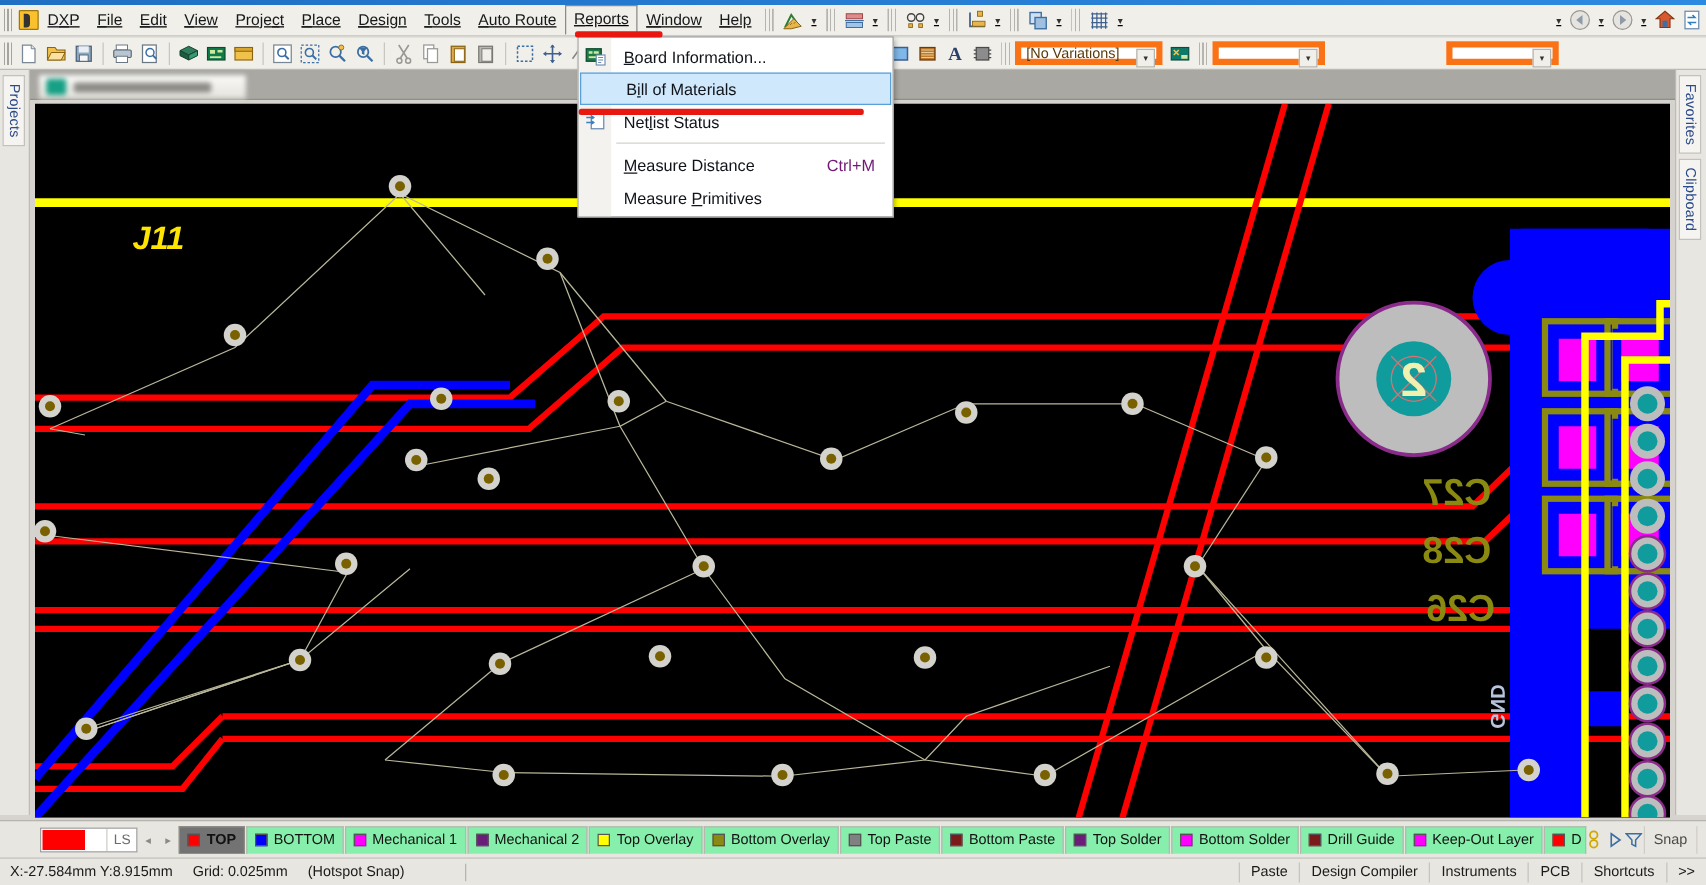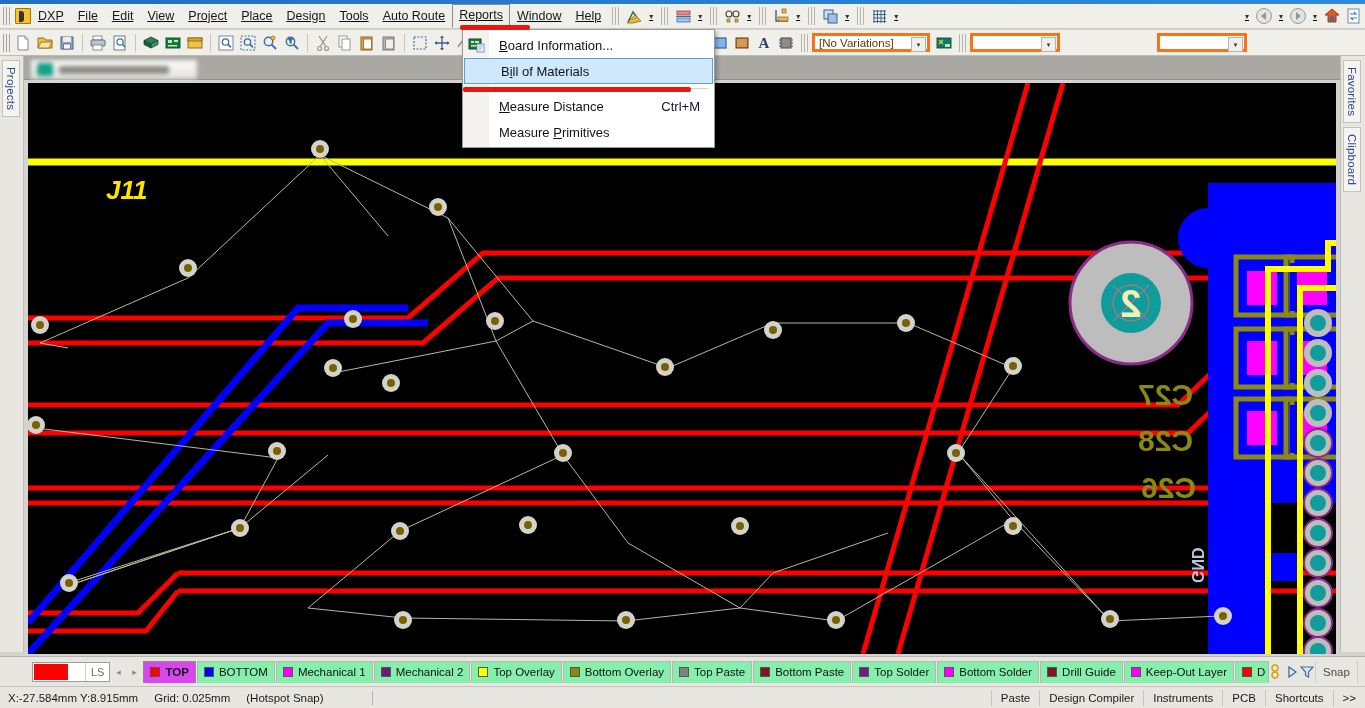--- a/index.html
+++ b/index.html
@@ -55,21 +55,21 @@
   .caret::after{content:"\25BE";}
 
   
   .toolbar2 {
     position: absolute; left: 0; top: 30px; width: 1365px; height: 26px;
     background: #f0efe9; border-bottom: 1px solid #bdbbb5;
     display: flex; align-items: center;
   }
   .tb-sep { width: 1px; height: 18px; background:#c8c6c0; margin: 0 4px; flex:none; }
   .combo {
-    height: 19px; background:#fff; border:3px solid #f97316; display:flex; align-items:center;
+    height: 19px; background:#fff; border:5px solid #f97316; display:flex; align-items:center;
     font-size: 11.5px; padding-left: 4px; color:#000; flex:none; position: relative;
   }
   .combo .dd { position:absolute; right:1px; top:1px; width:15px; height:15px;
     background:#f1efe9; border:1px solid #b6b4ae; display:flex;align-items:center;justify-content:center;
     font-size:7px; color:#333;}
   .combo .dd::after{content:"\25BE";}
 
   
   .rail { position:absolute; background:#e8e6e0; }
   .rail-left { left:0; top:56px; width:24px; height:596px; border-right:1px solid #bdbbb5;}
@@ -113,21 +113,21 @@
   .ls-swatch { width:34px; height:16px; margin:1px; background:#ff0000; }
   .ls-txt { padding: 0 5px; font-size:11px; color:#6e6c67; border-left:1px solid #cfcdc7; height:18px;
             display:flex;align-items:center;}
   .arrbtn { width:16px; height:20px; display:flex;align-items:center;justify-content:center;
             font-size:9px; color:#8c8a85; flex:none;}
   .ltab {
     display:flex; align-items:center; height:22px; padding:0 6px; margin:0 0 0 1px;
     border:1px solid #b8b6b0; border-bottom:none; background:#86efac; font-size:11.5px;
     color:#111; white-space:nowrap; flex:none;
   }
-  .ltab.sel { background:#d946ef; border-color:#8e8c87; font-weight:bold; }
+  .ltab.sel { background:#737373; border-color:#8e8c87; font-weight:bold; }
   .ltab .sw { width:10px; height:10px; margin-right:5px; border:1px solid #555; flex:none;}
   .lbtn { padding:0 7px; height:22px; display:flex;align-items:center; font-size:11.5px;
           color:#4d4b46; border-left:1px solid #cfcdc7; flex:none;}
 
   
   .statusbar {
     position:absolute; left:0; top:686px; width:1365px; height:22px;
     background:#e8e6e0; border-top:1px solid #c6c4be;
     display:flex; align-items:center; font-size:11.5px; color:#1a1a1a;
   }
@@ -143,21 +143,21 @@
     z-index: 100; padding: 2px 0;
   }
   .dd-gutter { position:absolute; left:0; top:0; width:26px; height:100%; background:#f3f2ee; }
   .dd-item {
     position:relative; display:flex; align-items:center; height:26px; padding-left:36px;
     font-size:13px; color:#10131a; white-space:nowrap; z-index:2;
   }
   .dd-item.hl {
     background:#cfe8fb; border:1px solid #5aa0d8; margin:0 1px; height:26px;
   }
-  .dd-item .accel { margin-left:auto; padding-right:14px; color:#0f172a; font-size:13px;}
+  .dd-item .accel { margin-left:auto; padding-right:14px; color:#701a75; font-size:13px;}
   .dd-item .subarrow { margin-left:auto; padding-right:10px; font-size:9px; color:#222; }
   .dd-sep { height:1px; background:#d4d2cc; margin:4px 6px 4px 30px; }
   .dd-icon { position:absolute; left:5px; top:5px; width:17px; height:16px; }
 
   .redline { position:absolute; background:#e8170f; border-radius:2px; z-index:130; }
 </style>
 </head>
 <body>
 
 <div id="app">
@@ -852,20 +852,31 @@
       </span>
       <span><u>B</u>oard Information...</span>
     </div>
 
     <div class="dd-item hl">
       <span>B<u>i</u>ll of Materials</span>
     </div>
 
 
 
+    <div class="dd-item">
+      <span class="dd-icon">
+        <svg width="17" height="16" viewBox="0 0 17 16">
+          <rect x="5" y="1" width="10" height="13" fill="#fff" stroke="#6a8ab0" stroke-width="1"></rect>
+          <path d="M1 5 h6 M1 9 h6" stroke="#3a7fc0" stroke-width="1.2"></path>
+          <path d="M5 3 L8 5 L5 7 Z" fill="#3a7fc0"></path>
+          <path d="M5 7 L8 9 L5 11 Z" fill="#3a7fc0"></path>
+        </svg>
+      </span>
+      <span>Net<u>l</u>ist Status</span>
+    </div>
 
     <div class="dd-sep"></div>
 
     <div class="dd-item">
       <span><u>M</u>easure Distance</span>
       <span class="accel">Ctrl+M</span>
     </div>
 
     <div class="dd-item">
       <span>Measure <u>P</u>rimitives</span>

